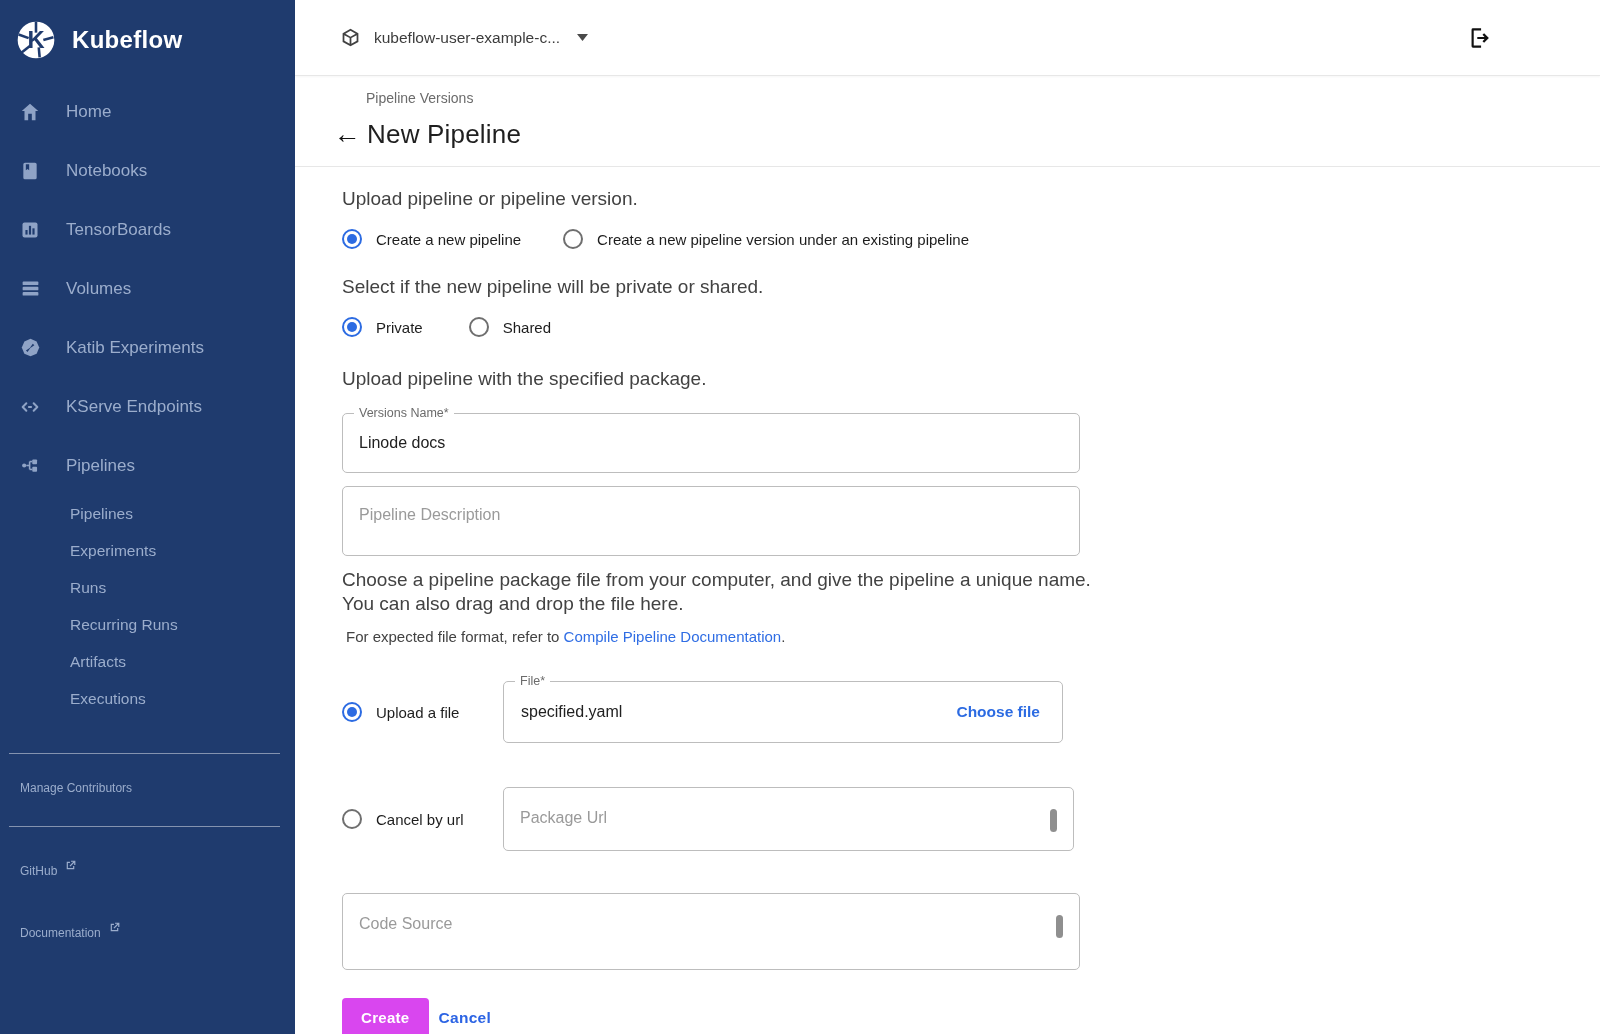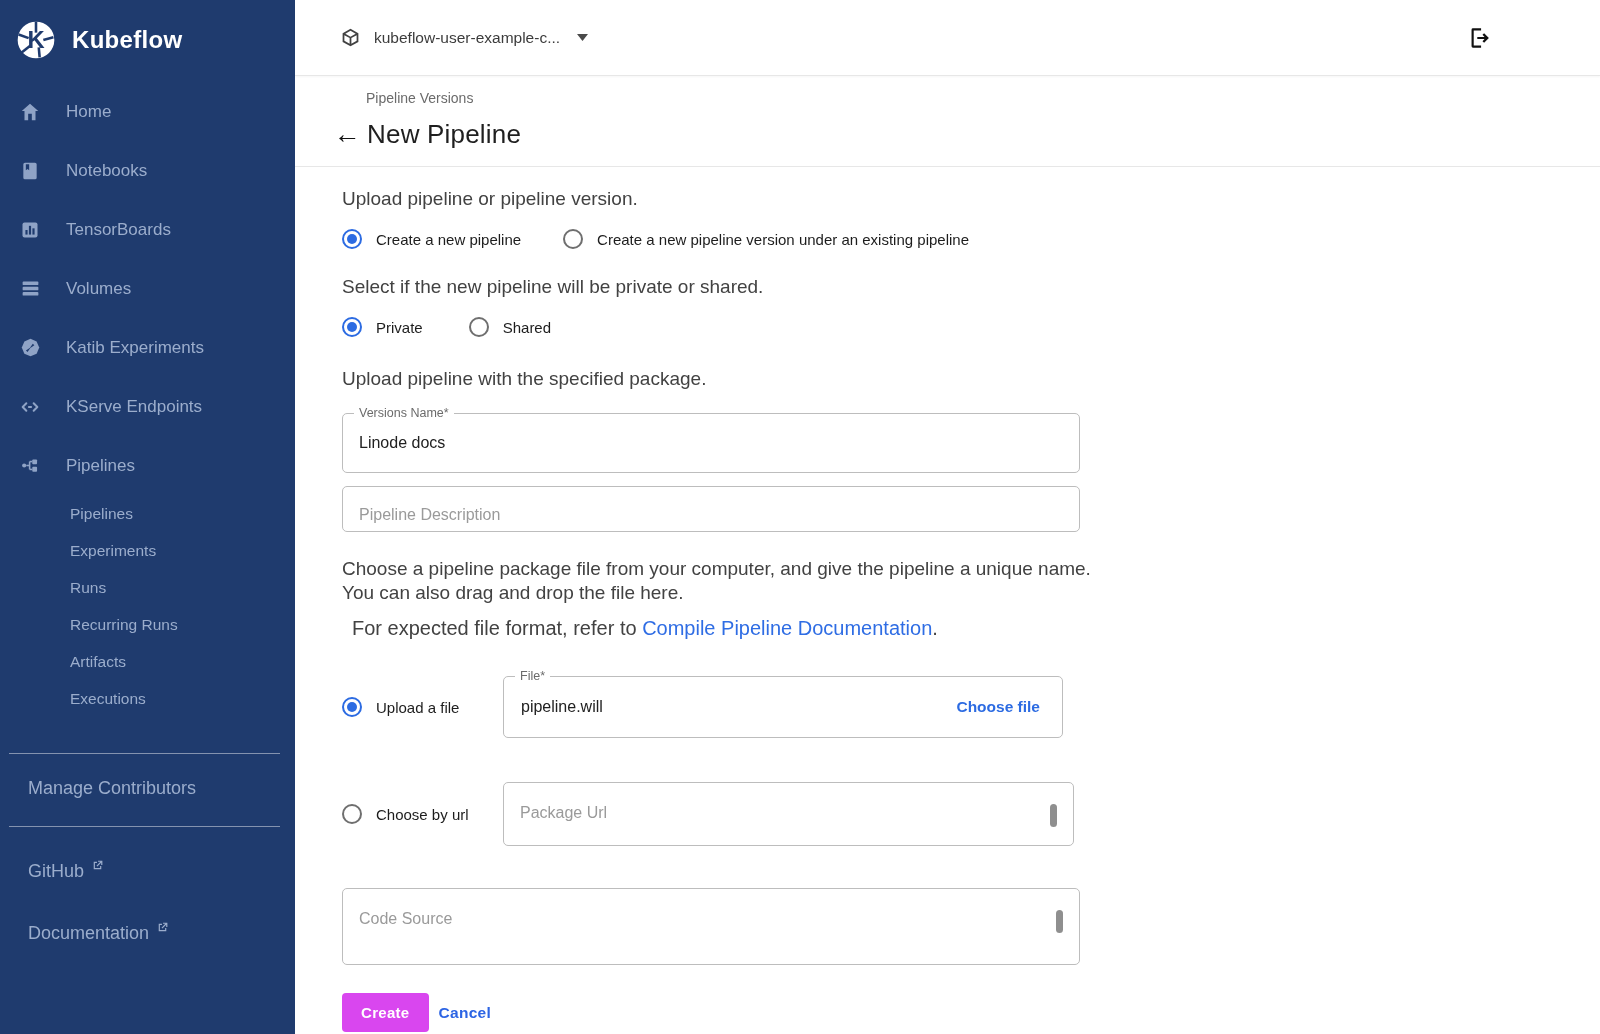--- a/index.html
+++ b/index.html
@@ -12,21 +12,21 @@
   .logo-row { display: flex; align-items: center; padding: 16px 0 0 14px; height: 64px; }
   .logo-mark { width: 44px; height: 44px; display: flex; align-items: center; justify-content: center; }
   .logo-text { color: #ffffff; font-size: 24px; font-weight: bold; margin-left: 14px; letter-spacing: 0.3px; }
   .nav { margin-top: 18px; }
   .nav-item { height: 59px; display: flex; align-items: center; padding-left: 18px; font-size: 17px; color: #9badcc; cursor: pointer; }
   .nav-icon { width: 24px; height: 24px; margin-right: 24px; display: flex; align-items: center; justify-content: center; color: #8fa3c6; }
   .sub-nav { }
   .sub-item { height: 37px; display: flex; align-items: center; padding-left: 70px; font-size: 15.5px; color: #9badcc; cursor: pointer; }
   .side-divider { border: none; border-top: 1px solid rgba(255,255,255,0.45); margin: 36px 15px 0 9px; }
   .side-divider.second { margin-top: 10px; }
-  .section-link { height: 56px; display: flex; align-items: center; padding-left: 28px; font-size: 18px; color: #9badcc; cursor: pointer; margin-top: 6px; }
+  .section-link { height: 56px; display: flex; align-items: center; padding-left: 20px; font-size: 12px; color: #9badcc; cursor: pointer; margin-top: 6px; }
   .ext-icon { margin-left: 7px; margin-top: -12px; color: #9badcc; display: inline-flex; }
 
   
   .main { flex: 1; display: flex; flex-direction: column; background: #fff; }
   .topbar { height: 76px; min-height: 76px; display: flex; align-items: center; padding: 0 0 0 45px; border-bottom: 1px solid #e7e7e7; box-shadow: 0 1px 2px rgba(0,0,0,0.04); }
   .ns-selector { display: flex; align-items: center; cursor: pointer; }
   .ns-icon { display: flex; margin-right: 13px; }
   .ns-text { font-size: 15.5px; color: #3c3c3c; }
   .ns-caret { margin-left: 17px; display: flex; }
   .topbar-spacer { flex: 1; }
@@ -48,24 +48,24 @@
   .radio.selected::after { content: ''; position: absolute; left: 3px; top: 3px; width: 10px; height: 10px; border-radius: 50%; background: #2c6be2; }
   .radio-label { font-size: 15px; color: #1d1d1d; margin-left: 14px; }
   .opt-gap { margin-left: 42px; }
 
   .field { position: relative; border: 1px solid #bdbdbd; border-radius: 5px; background: #fff; }
   .field-label { position: absolute; top: -8px; left: 11px; background: #fff; padding: 0 5px; font-size: 12.5px; color: #6b6b6b; line-height: 14px; }
   .field input { width: 100%; height: 100%; border: none; outline: none; background: transparent; font-family: "Liberation Sans", sans-serif; font-size: 16px; color: #212121; padding: 0 16px; border-radius: 5px; }
   .field input::placeholder { color: #9a9a9a; opacity: 1; }
   .field-wide { width: 738px; }
   .field-name { height: 60px; margin-bottom: 13px; }
-  .field-desc { height: 46px; margin-bottom: 25px; }
+  .field-desc { height: 70px; margin-bottom: 12px; }
   .field-desc input, .field-url input, .field-code input { padding-top: 0; height: 58px; align-self: flex-start; }
   .field-desc input { position: absolute; top: 8px; height: 40px; }
-  .format-row { margin: 12px 0 36px 10px; font-size: 20px; color: #424242; }
+  .format-row { margin: 12px 0 36px 4px; font-size: 15px; color: #424242; }
   .doc-link { color: #2f6de4; text-decoration: none; cursor: pointer; }
 
   .file-row, .import-row { display: flex; align-items: center; }
   .file-row { margin-bottom: 44px; }
   .import-row { margin-bottom: 42px; }
   .row-left { display: flex; align-items: center; width: 161px; flex: none; }
   .field-file { width: 560px; height: 62px; display: flex; align-items: center; }
   .file-value { font-size: 16px; color: #212121; padding-left: 17px; flex: 1; }
   .choose-file { font-size: 15.5px; font-weight: bold; color: #2c6be2; background: none; border: none; cursor: pointer; padding: 0 22px 0 0; font-family: "Liberation Sans", sans-serif; }
   .field-url { width: 571px; height: 64px; }
@@ -291,29 +291,29 @@
 
       <p class="format-row"><span>For expected file format, refer to </span><a class="doc-link">Compile Pipeline Documentation</a><span>.</span></p>
 
       <div class="file-row">
         <div class="row-left">
           <span class="radio selected"></span>
           <span class="radio-label">Upload a file</span>
         </div>
         <div class="field field-file">
           <span class="field-label">File*</span>
-          <span class="file-value">pipeline.will</span>
+          <span class="file-value">specified.yaml</span>
           <button class="choose-file">Choose file</button>
         </div>
       </div>
 
       <div class="import-row">
         <div class="row-left">
           <span class="radio"></span>
-          <span class="radio-label">Choose by url</span>
+          <span class="radio-label">Cancel by url</span>
         </div>
         <div class="field field-url">
           <input type="text" placeholder="Package Url" style="">
           <span class="scroll-pill"></span>
         </div>
       </div>
 
       <div class="field field-code">
         <input type="text" placeholder="Code Source" style="">
         <span class="scroll-pill"></span>

